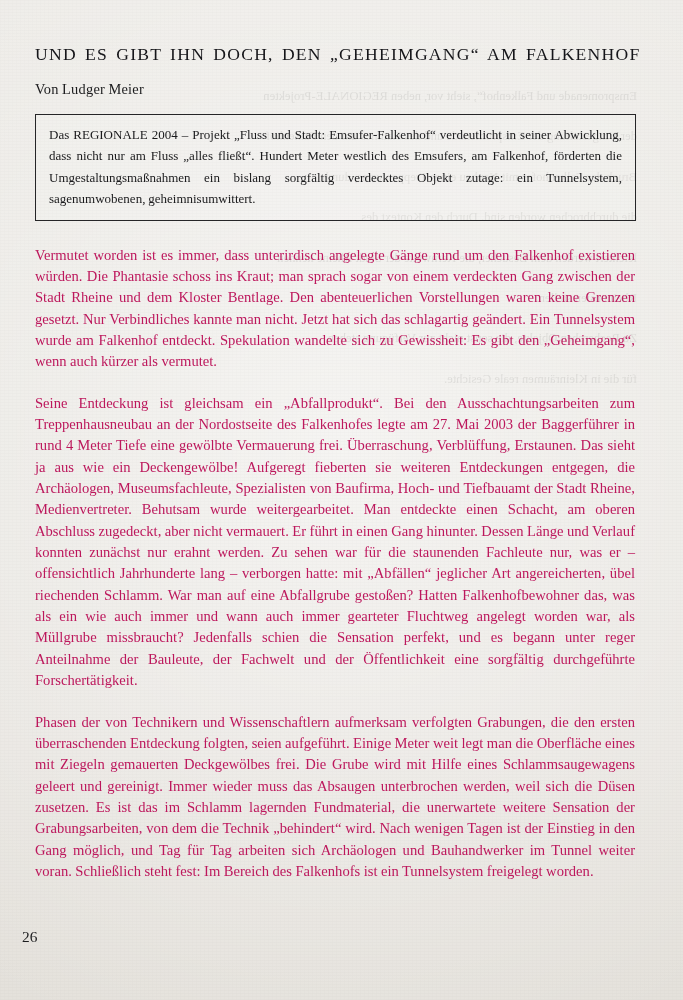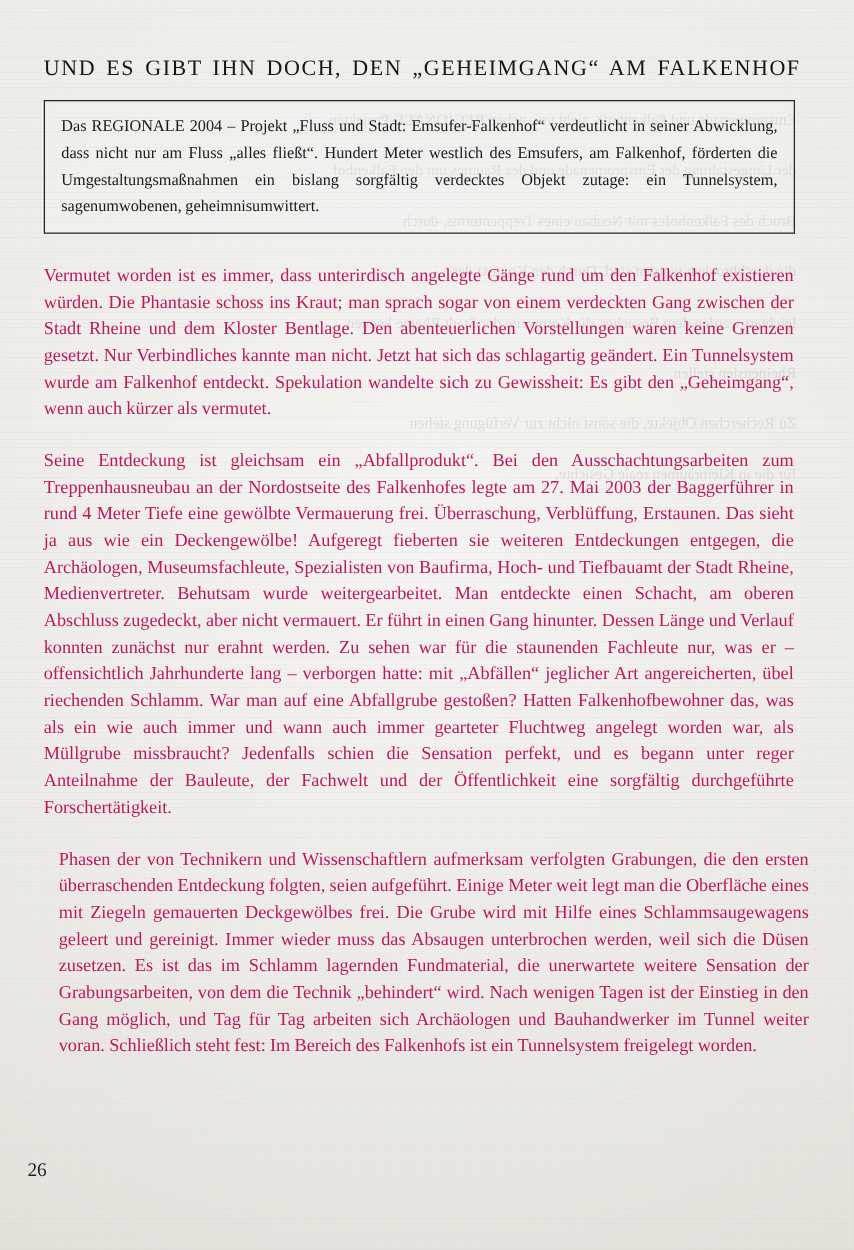--- a/index.html
+++ b/index.html
@@ -94,21 +94,21 @@
 
   .body-par {
     font-size: 14.6px;
     line-height: 21.35px;
     text-align: justify;
     margin: 0 0 20px 0;
     width: 600px;
     color: #be185d;
     word-spacing: -0.2px;
   }
-  .body-par:last-of-type { margin-bottom: 0; margin-left: 12px; }
+  .body-par:last-of-type { margin-bottom: 0; }
 
   .folio {
     position: absolute;
     left: 22px;
     top: 928px;
     font-size: 15.4px;
     line-height: 18px;
     color: #1d1d1f;
   }
 
@@ -137,20 +137,21 @@
   <p>Rheinensien stellen.</p>
   <p>Zu Recherchen Objekte, die sonst nicht zur Verfügung stehen</p>
   <p>für die in Kleinräumen reale Gesichte.</p>
 </div>
 
 <div class="page">
   <div class="content">
 
     <h1 class="article-title">UND ES GIBT IHN DOCH, DEN „GEHEIMGANG“ AM FALKENHOF</h1>
 
+    <div class="byline">Von Ludger Meier</div>
 
     <div class="abstract-box">
       <p class="abstract-text">Das REGIONALE 2004 – Projekt „Fluss und Stadt: Emsufer-Falkenhof“ verdeutlicht in seiner Abwicklung, dass nicht nur am Fluss „alles fließt“. Hundert Meter westlich des Emsufers, am Falkenhof, förderten die Umgestaltungsmaßnahmen ein bislang sorgfältig verdecktes Objekt zutage: ein Tunnelsystem, sagenumwobenen, geheimnisumwittert.</p>
     </div>
 
     <p class="body-par">Vermutet worden ist es immer, dass unterirdisch angelegte Gänge rund um den Falkenhof existieren würden. Die Phantasie schoss ins Kraut; man sprach sogar von einem verdeckten Gang zwischen der Stadt Rheine und dem Kloster Bentlage. Den abenteuerlichen Vorstellungen waren keine Grenzen gesetzt. Nur Verbindliches kannte man nicht. Jetzt hat sich das schlagartig geändert. Ein Tunnelsystem wurde am Falkenhof entdeckt. Spekulation wandelte sich zu Gewissheit: Es gibt den „Geheimgang“, wenn auch kürzer als vermutet.</p>
 
     <p class="body-par">Seine Entdeckung ist gleichsam ein „Abfallprodukt“. Bei den Ausschachtungsarbeiten zum Treppenhausneubau an der Nordostseite des Falkenhofes legte am 27. Mai 2003 der Baggerführer in rund 4 Meter Tiefe eine gewölbte Vermauerung frei. Überraschung, Verblüffung, Erstaunen. Das sieht ja aus wie ein Deckengewölbe! Aufgeregt fieberten sie weiteren Entdeckungen entgegen, die Archäologen, Museumsfachleute, Spezialisten von Baufirma, Hoch- und Tiefbauamt der Stadt Rheine, Medienvertreter. Behutsam wurde weitergearbeitet. Man entdeckte einen Schacht, am oberen Abschluss zugedeckt, aber nicht vermauert. Er führt in einen Gang hinunter. Dessen Länge und Verlauf konnten zunächst nur erahnt werden. Zu sehen war für die staunenden Fachleute nur, was er – offensichtlich Jahrhunderte lang – verborgen hatte: mit „Abfällen“ jeglicher Art angereicherten, übel riechenden Schlamm. War man auf eine Abfallgrube gestoßen? Hatten Falkenhofbewohner das, was als ein wie auch immer und wann auch immer gearteter Fluchtweg angelegt worden war, als Müllgrube missbraucht? Jedenfalls schien die Sensation perfekt, und es begann unter reger Anteilnahme der Bauleute, der Fachwelt und der Öffentlichkeit eine sorgfältig durchgeführte Forschertätigkeit.</p>
 
     <p class="body-par">Phasen der von Technikern und Wissenschaftlern aufmerksam verfolgten Grabungen, die den ersten überraschenden Entdeckung folgten, seien aufgeführt. Einige Meter weit legt man die Oberfläche eines mit Ziegeln gemauerten Deckgewölbes frei. Die Grube wird mit Hilfe eines Schlammsaugewagens geleert und gereinigt. Immer wieder muss das Absaugen unterbrochen werden, weil sich die Düsen zusetzen. Es ist das im Schlamm lagernden Fundmaterial, die unerwartete weitere Sensation der Grabungsarbeiten, von dem die Technik „behindert“ wird. Nach wenigen Tagen ist der Einstieg in den Gang möglich, und Tag für Tag arbeiten sich Archäologen und Bauhandwerker im Tunnel weiter voran. Schließlich steht fest: Im Bereich des Falkenhofs ist ein Tunnelsystem freigelegt worden.</p>

